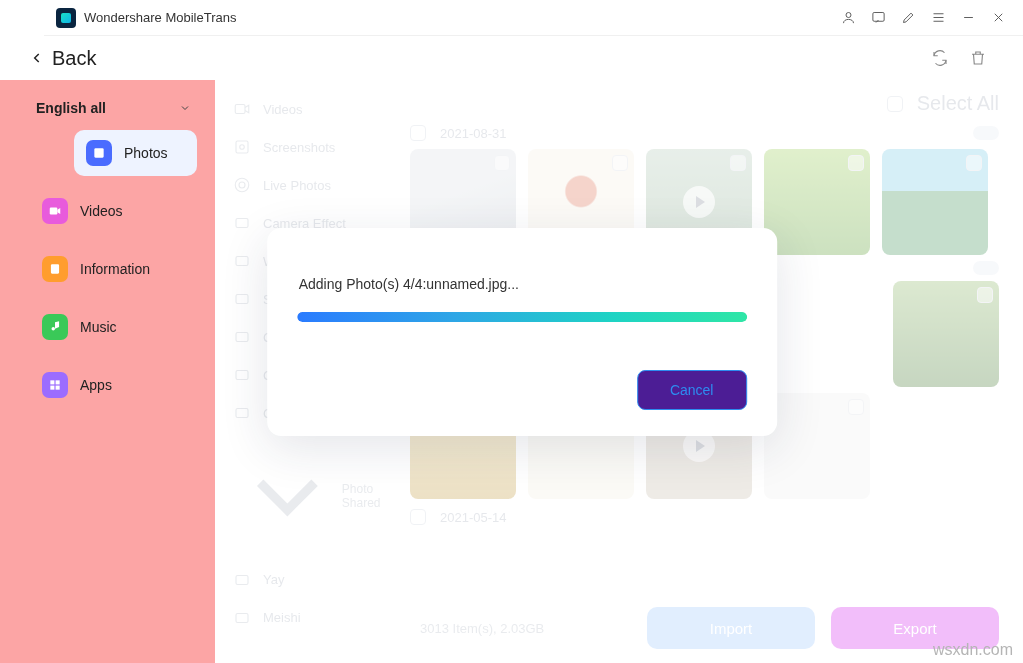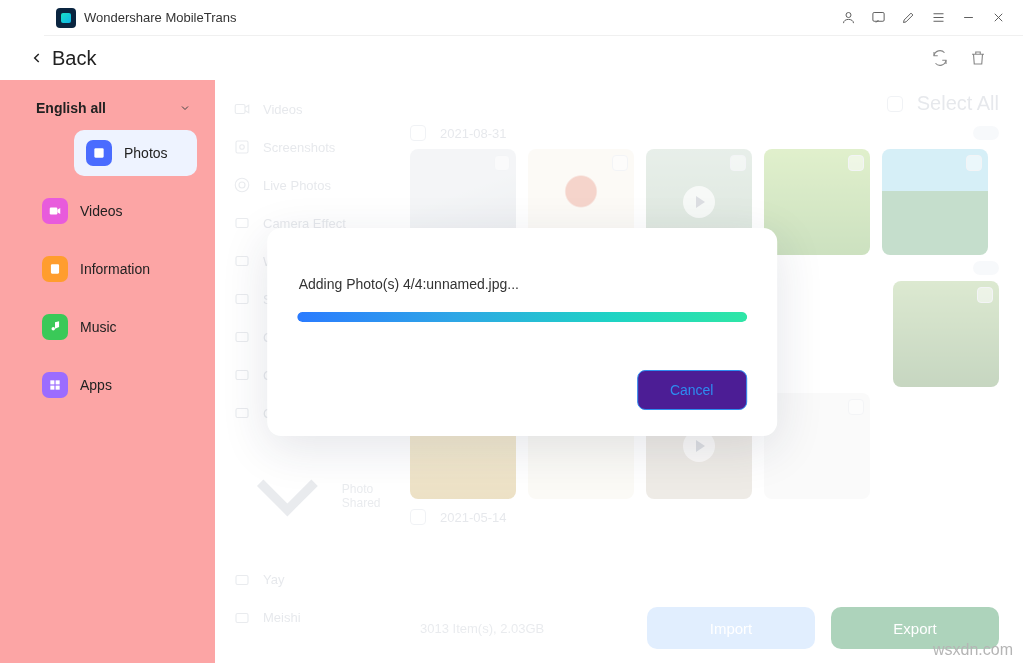--- a/index.html
+++ b/index.html
@@ -58,21 +58,21 @@
 .thumb { width: 106px; height: 106px; border-radius: 8px; position: relative; background: #e0e4ea; overflow: hidden; }
 .thumb .tchk { position: absolute; top: 6px; right: 6px; width: 16px; height: 16px; border: 1.5px solid #dcdfe6; border-radius: 4px; background: rgba(255,255,255,.5); }
 .play { position: absolute; top: 50%; left: 50%; width: 32px; height: 32px; margin: -16px 0 0 -16px; border-radius: 50%; background: rgba(255,255,255,.7); display: flex; align-items: center; justify-content: center; }
 .play::after { content: ""; border-left: 9px solid #9aa1ad; border-top: 6px solid transparent; border-bottom: 6px solid transparent; margin-left: 2px; }
 
 .footer { position: absolute; bottom: 14px; left: 0; right: 24px; display: flex; align-items: center; }
 .footer-info { font-size: 13px; color: #c0c6cf; margin-left: 10px; }
 .footer-spacer { flex: 1; }
 .footer-btn { width: 168px; height: 42px; border-radius: 10px; color: #fff; font-size: 15px; display: flex; align-items: center; justify-content: center; margin-left: 16px; cursor: pointer; }
 .btn-import { background: #a9cefd; }
-.btn-export { background: #15803d; }
+.btn-export { background: #d946ef; }
 
 
 .dim { position: absolute; left: 215px; right: 0; top: 80px; bottom: 0; background: rgba(255,255,255,.65); pointer-events: none; z-index: 3; }
 
 
 .dialog { position: absolute; left: 50%; top: 50%; transform: translate(-48%, -50%); width: 510px; background: #fff; border-radius: 14px; box-shadow: 0 12px 48px rgba(30,40,70,.12); z-index: 5; padding: 48px 30px 26px; }
 .dialog-text { font-size: 14px; color: #333; margin-bottom: 20px; padding-left: 2px; }
 .progress { width: 100%; height: 10px; background: #eef1f5; border-radius: 6px; overflow: hidden; margin-bottom: 48px; }
 .progress-fill { height: 100%; width: 100%; background: linear-gradient(90deg, #2a7bff 0%, #2ea6e6 35%, #1ed3c4 70%, #2fe6a6 100%); border-radius: 6px; }
 .dialog-actions { display: flex; justify-content: flex-end; }

